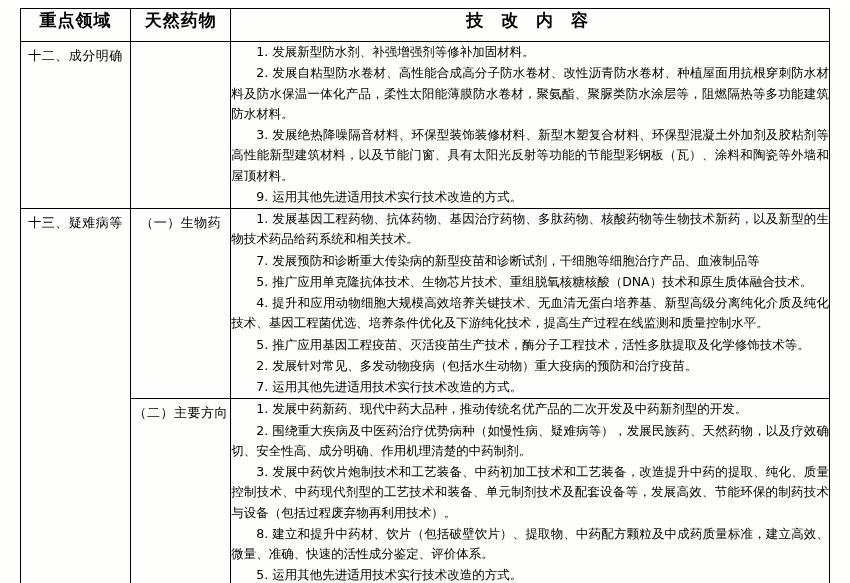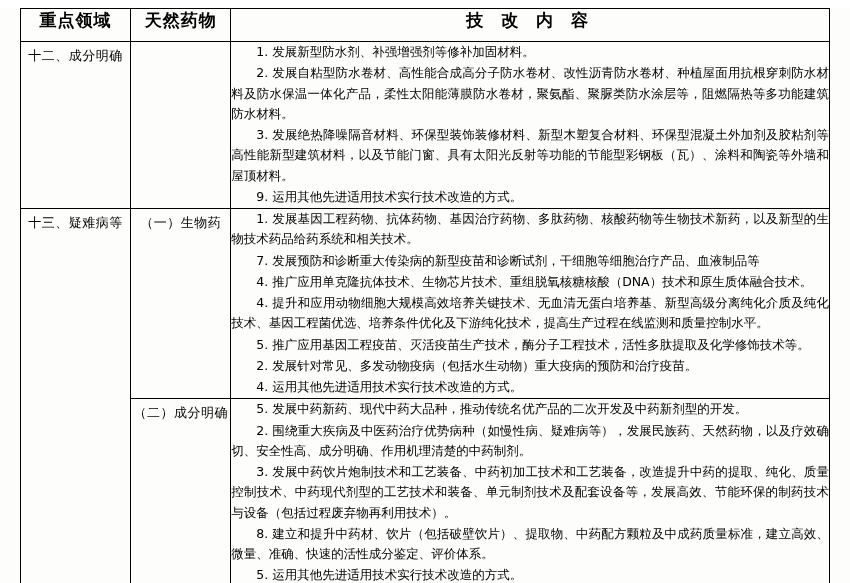--- a/index.html
+++ b/index.html
@@ -106,33 +106,33 @@
       <tr>
         <td class="cell-center" rowspan="2">
           <span class="v">十三、疑难病等</span>
         </td>
         <td class="cell-center">
           <span class="v">（一）生物药</span>
         </td>
         <td class="content-cell">
           <p class="item">1. 发展基因工程药物、抗体药物、基因治疗药物、多肽药物、核酸药物等生物技术新药，以及新型的生物技术药品给药系统和相关技术。</p>
           <p class="item">7. 发展预防和诊断重大传染病的新型疫苗和诊断试剂，干细胞等细胞治疗产品、血液制品等</p>
-          <p class="item">4. 推广应用单克隆抗体技术、生物芯片技术、重组脱氧核糖核酸（DNA）技术和原生质体融合技术。</p>
+          <p class="item">5. 推广应用单克隆抗体技术、生物芯片技术、重组脱氧核糖核酸（DNA）技术和原生质体融合技术。</p>
           <p class="item">4. 提升和应用动物细胞大规模高效培养关键技术、无血清无蛋白培养基、新型高级分离纯化介质及纯化技术、基因工程菌优选、培养条件优化及下游纯化技术，提高生产过程在线监测和质量控制水平。</p>
           <p class="item">5. 推广应用基因工程疫苗、灭活疫苗生产技术，酶分子工程技术，活性多肽提取及化学修饰技术等。</p>
           <p class="item">2. 发展针对常见、多发动物疫病（包括水生动物）重大疫病的预防和治疗疫苗。</p>
-          <p class="item">4. 运用其他先进适用技术实行技术改造的方式。</p>
+          <p class="item">7. 运用其他先进适用技术实行技术改造的方式。</p>
         </td>
       </tr>
       <tr>
         <td class="cell-center">
-          <span class="v">（二）成分明确</span>
+          <span class="v">（二）主要方向</span>
         </td>
         <td class="content-cell">
-          <p class="item">5. 发展中药新药、现代中药大品种，推动传统名优产品的二次开发及中药新剂型的开发。</p>
+          <p class="item">1. 发展中药新药、现代中药大品种，推动传统名优产品的二次开发及中药新剂型的开发。</p>
           <p class="item">2. 围绕重大疾病及中医药治疗优势病种（如慢性病、疑难病等），发展民族药、天然药物，以及疗效确切、安全性高、成分明确、作用机理清楚的中药制剂。</p>
           <p class="item">3. 发展中药饮片炮制技术和工艺装备、中药初加工技术和工艺装备，改造提升中药的提取、纯化、质量控制技术、中药现代剂型的工艺技术和装备、单元制剂技术及配套设备等，发展高效、节能环保的制药技术与设备（包括过程废弃物再利用技术）。</p>
           <p class="item">8. 建立和提升中药材、饮片（包括破壁饮片）、提取物、中药配方颗粒及中成药质量标准，建立高效、微量、准确、快速的活性成分鉴定、评价体系。</p>
           <p class="item">5. 运用其他先进适用技术实行技术改造的方式。</p>
         </td>
       </tr>
     </tbody>
   </table>
 </div>
 

